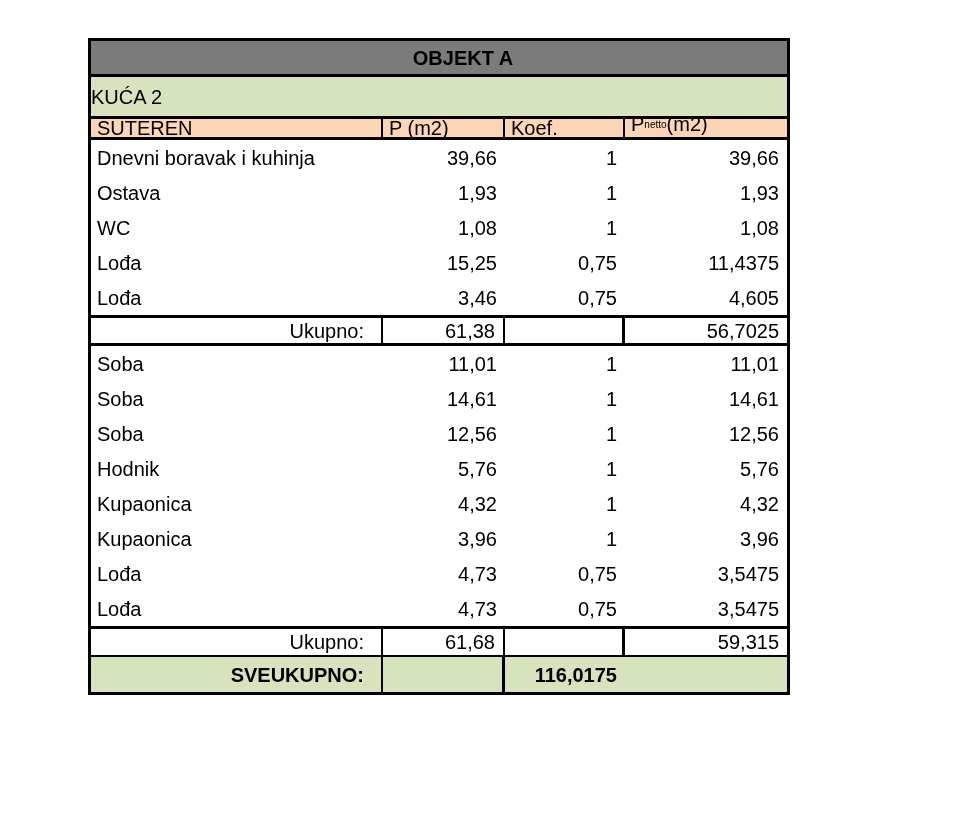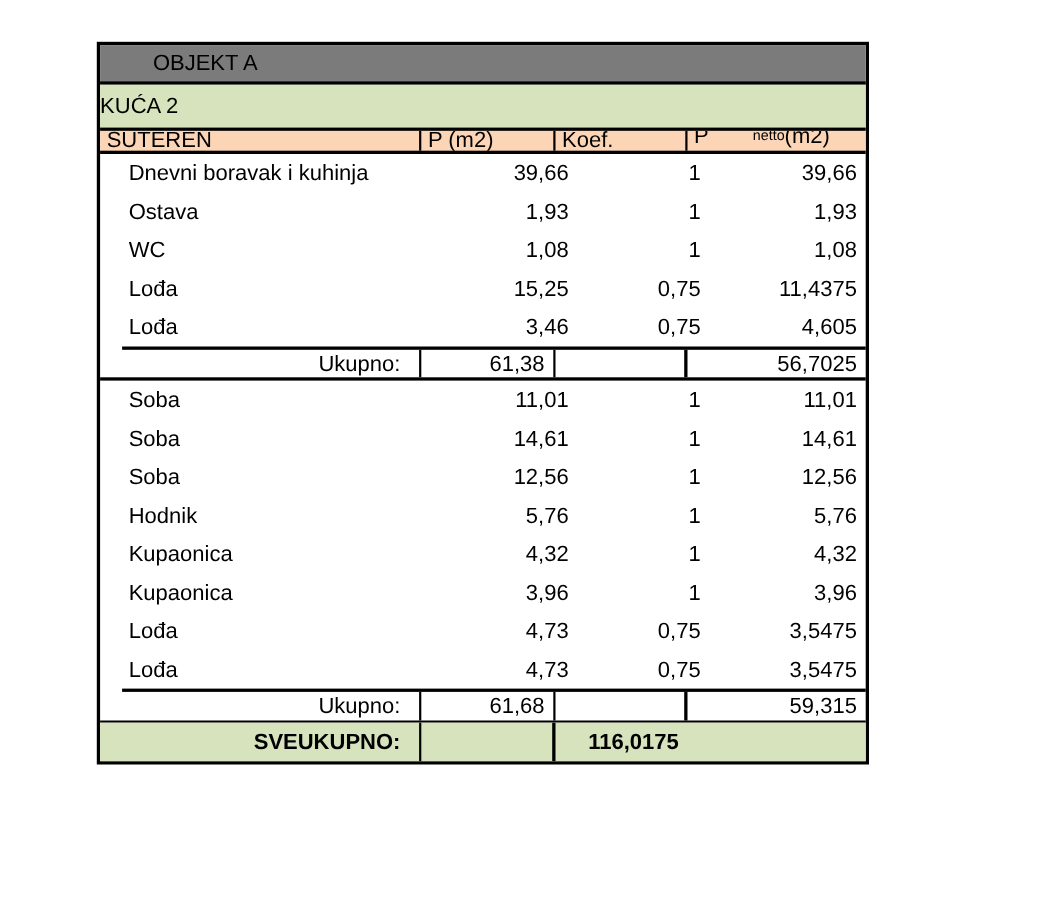--- a/index.html
+++ b/index.html
@@ -42,39 +42,40 @@
     white-space: nowrap;
   }
   .cell.lbl { justify-content: flex-start; padding-left: 6px; }
   .cell.num { justify-content: flex-end; padding-right: 8px; }
   .cell.rlbl { justify-content: flex-end; padding-right: 17px; }
 
   
   .r-object {
     height: 36px;
     background: var(--gray, #7B7B7B);
-    font-weight: normal;
-    border-bottom: 3px solid var(--border, #000);
+    font-weight: bold;
+    border-bottom: 3px solid var(--border, #000);
+    justify-content: center;
     padding-left: 48px;
   }
   .r-kuca {
     height: 42px;
     background: var(--green, #D6E3BC);
     border-bottom: 3px solid var(--border, #000);
     justify-content: flex-start;
   }
   .r-header {
     height: 21px;
     background: var(--peach, #FBD5B5);
     border-bottom: 3px solid var(--border, #000);
   }
   .r-header .cell { border-right: 2px solid var(--border, #000); }
   .r-header .cell:last-child { border-right: none; }
 
-  .block { border-bottom: 3px solid var(--border, #000); margin-left: 20px; }
+  .block { border-bottom: 3px solid var(--border, #000); }
   .r-data { height: 35px; }
 
   .r-total {
     height: 28px;
     border-bottom: 3px solid var(--border, #000);
   }
   .r-total .c1, .r-total .c2 { border-right: 2px solid var(--border, #000); }
   .r-total .c3 { border-right: 3px solid var(--border, #000); }
   .r-total2 { border-bottom: 2px solid var(--border, #000); }
 
@@ -86,24 +87,23 @@
 
   .r-grand {
     height: 35px;
     background: var(--green, #D6E3BC);
     font-weight: bold;
   }
   .r-grand .c1, .r-grand .c2 { border-right: 2px solid var(--border, #000); text-align: center; }
   .r-grand .c3 { border-right: 3px solid var(--border, #000); }
 
   .sub {
-    font-size: 13px;
+    font-size: 10px;
     align-self: flex-end;
     padding-bottom: 4px;
-    margin-left: 40px;
   }
   .hdr-pnetto { align-items: flex-end; padding-bottom: 3px; }
   .hdr-pnetto .big { line-height: 1; }
 </style>
 </head>
 <body>
 
 <div class="sheet-table">
 
   <div class="row full r-object cell">

